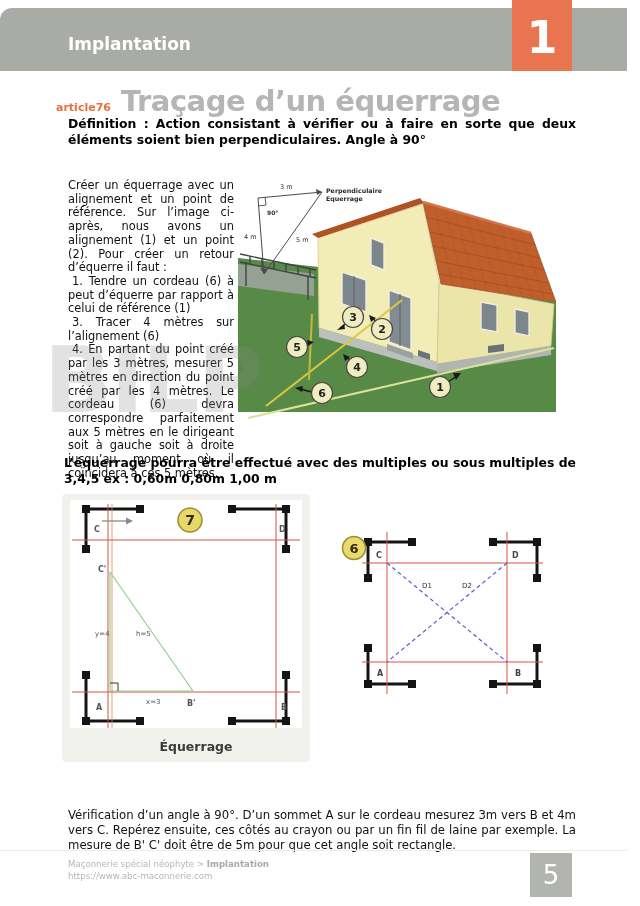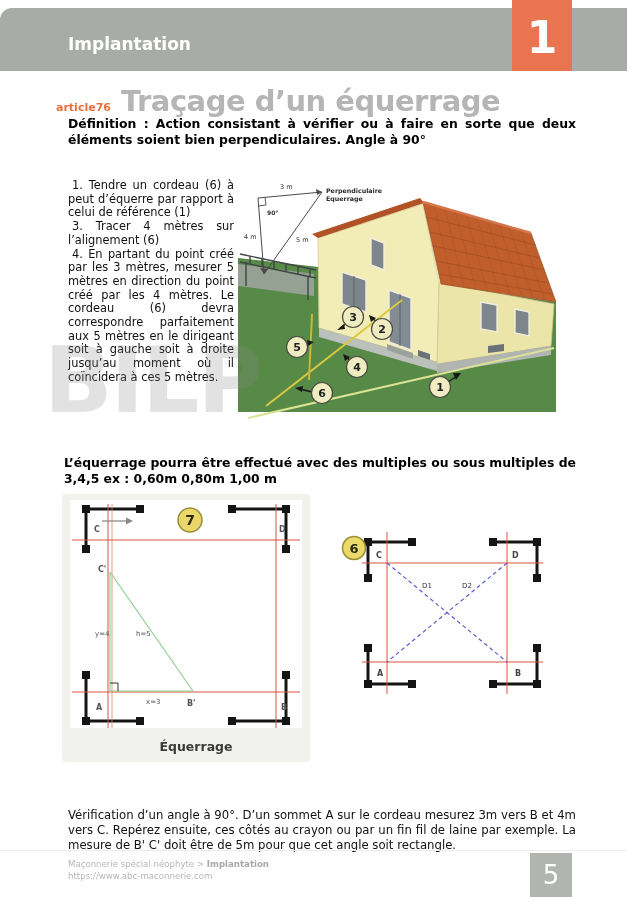--- a/index.html
+++ b/index.html
@@ -78,20 +78,21 @@
   </div>
 
   <div class="title-row">
     <span class="article-id">article76</span>
     <h1 class="article-title">Traçage d’un équerrage</h1>
   </div>
 
   <p class="definition">Définition : Action consistant à vérifier ou à faire en sorte que deux éléments soient bien perpendiculaires. Angle à 90°</p>
 
   <div class="body-col">
+    <p>Créer un équerrage avec un alignement et un point de référence. Sur l’image ci-après, nous avons un alignement (1) et un point (2). Pour créer un retour d’équerre il faut :</p>
     <p class="step">1. Tendre un cordeau (6) à peut d’équerre par rapport à celui de référence (1)</p>
     <p class="step">3. Tracer 4 mètres sur l’alignement (6)</p>
     <p class="step">4. En partant du point créé par les 3 mètres, mesurer 5 mètres en direction du point créé par les 4 mètres. Le cordeau (6) devra correspondre parfaitement aux 5 mètres en le dirigeant soit à gauche soit à droite jusqu’au moment où il coïncidera à ces 5 mètres.</p>
   </div>
 
   <svg class="illus" width="318" height="262" viewBox="0 0 318 262">
 
     <polygon points="0,80 90,90 318,124 318,234 0,234" fill="#578a47"></polygon>
     <polygon points="0,86 76,96 76,118 0,108" fill="#95a192"></polygon>
 

